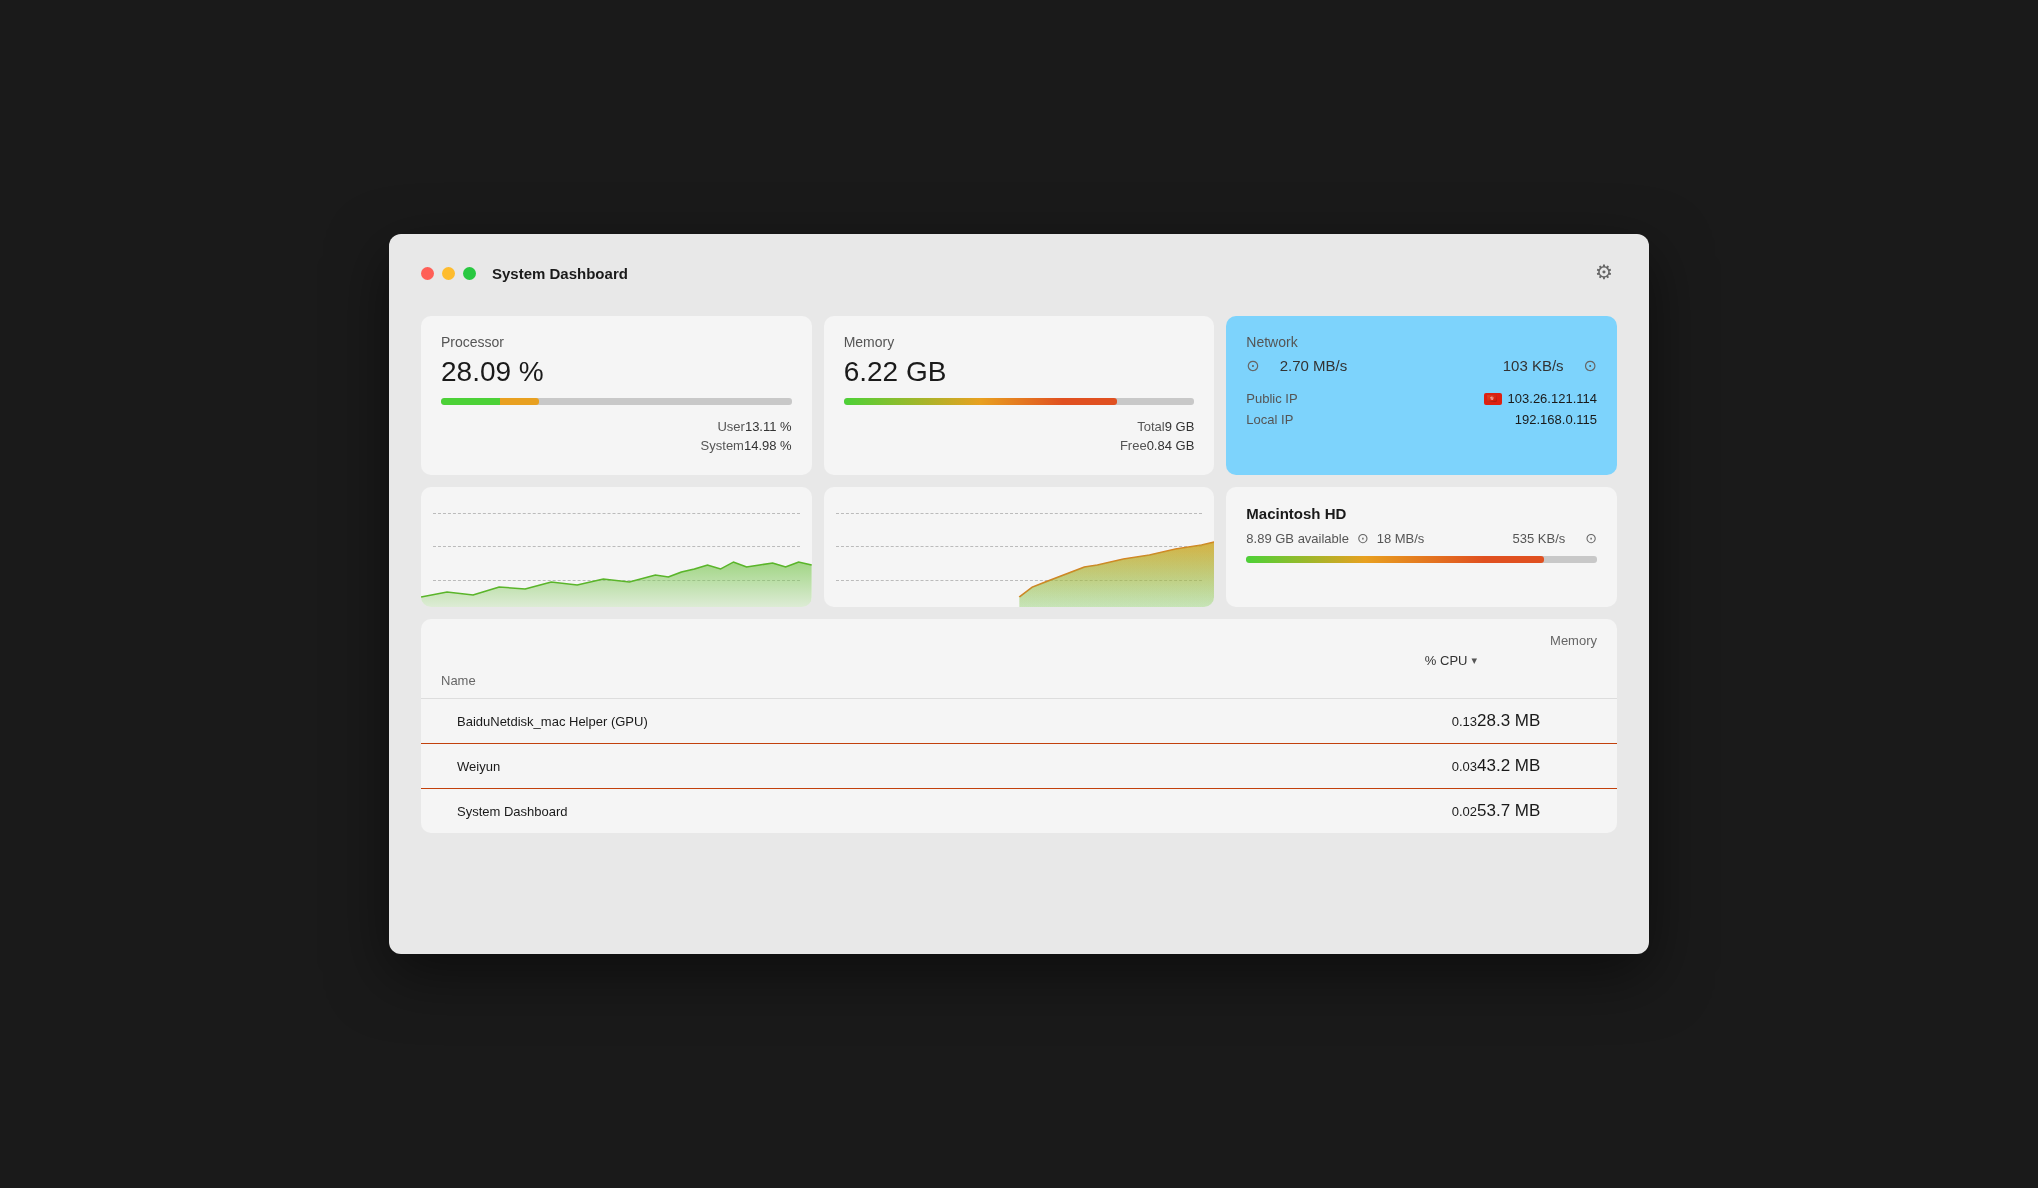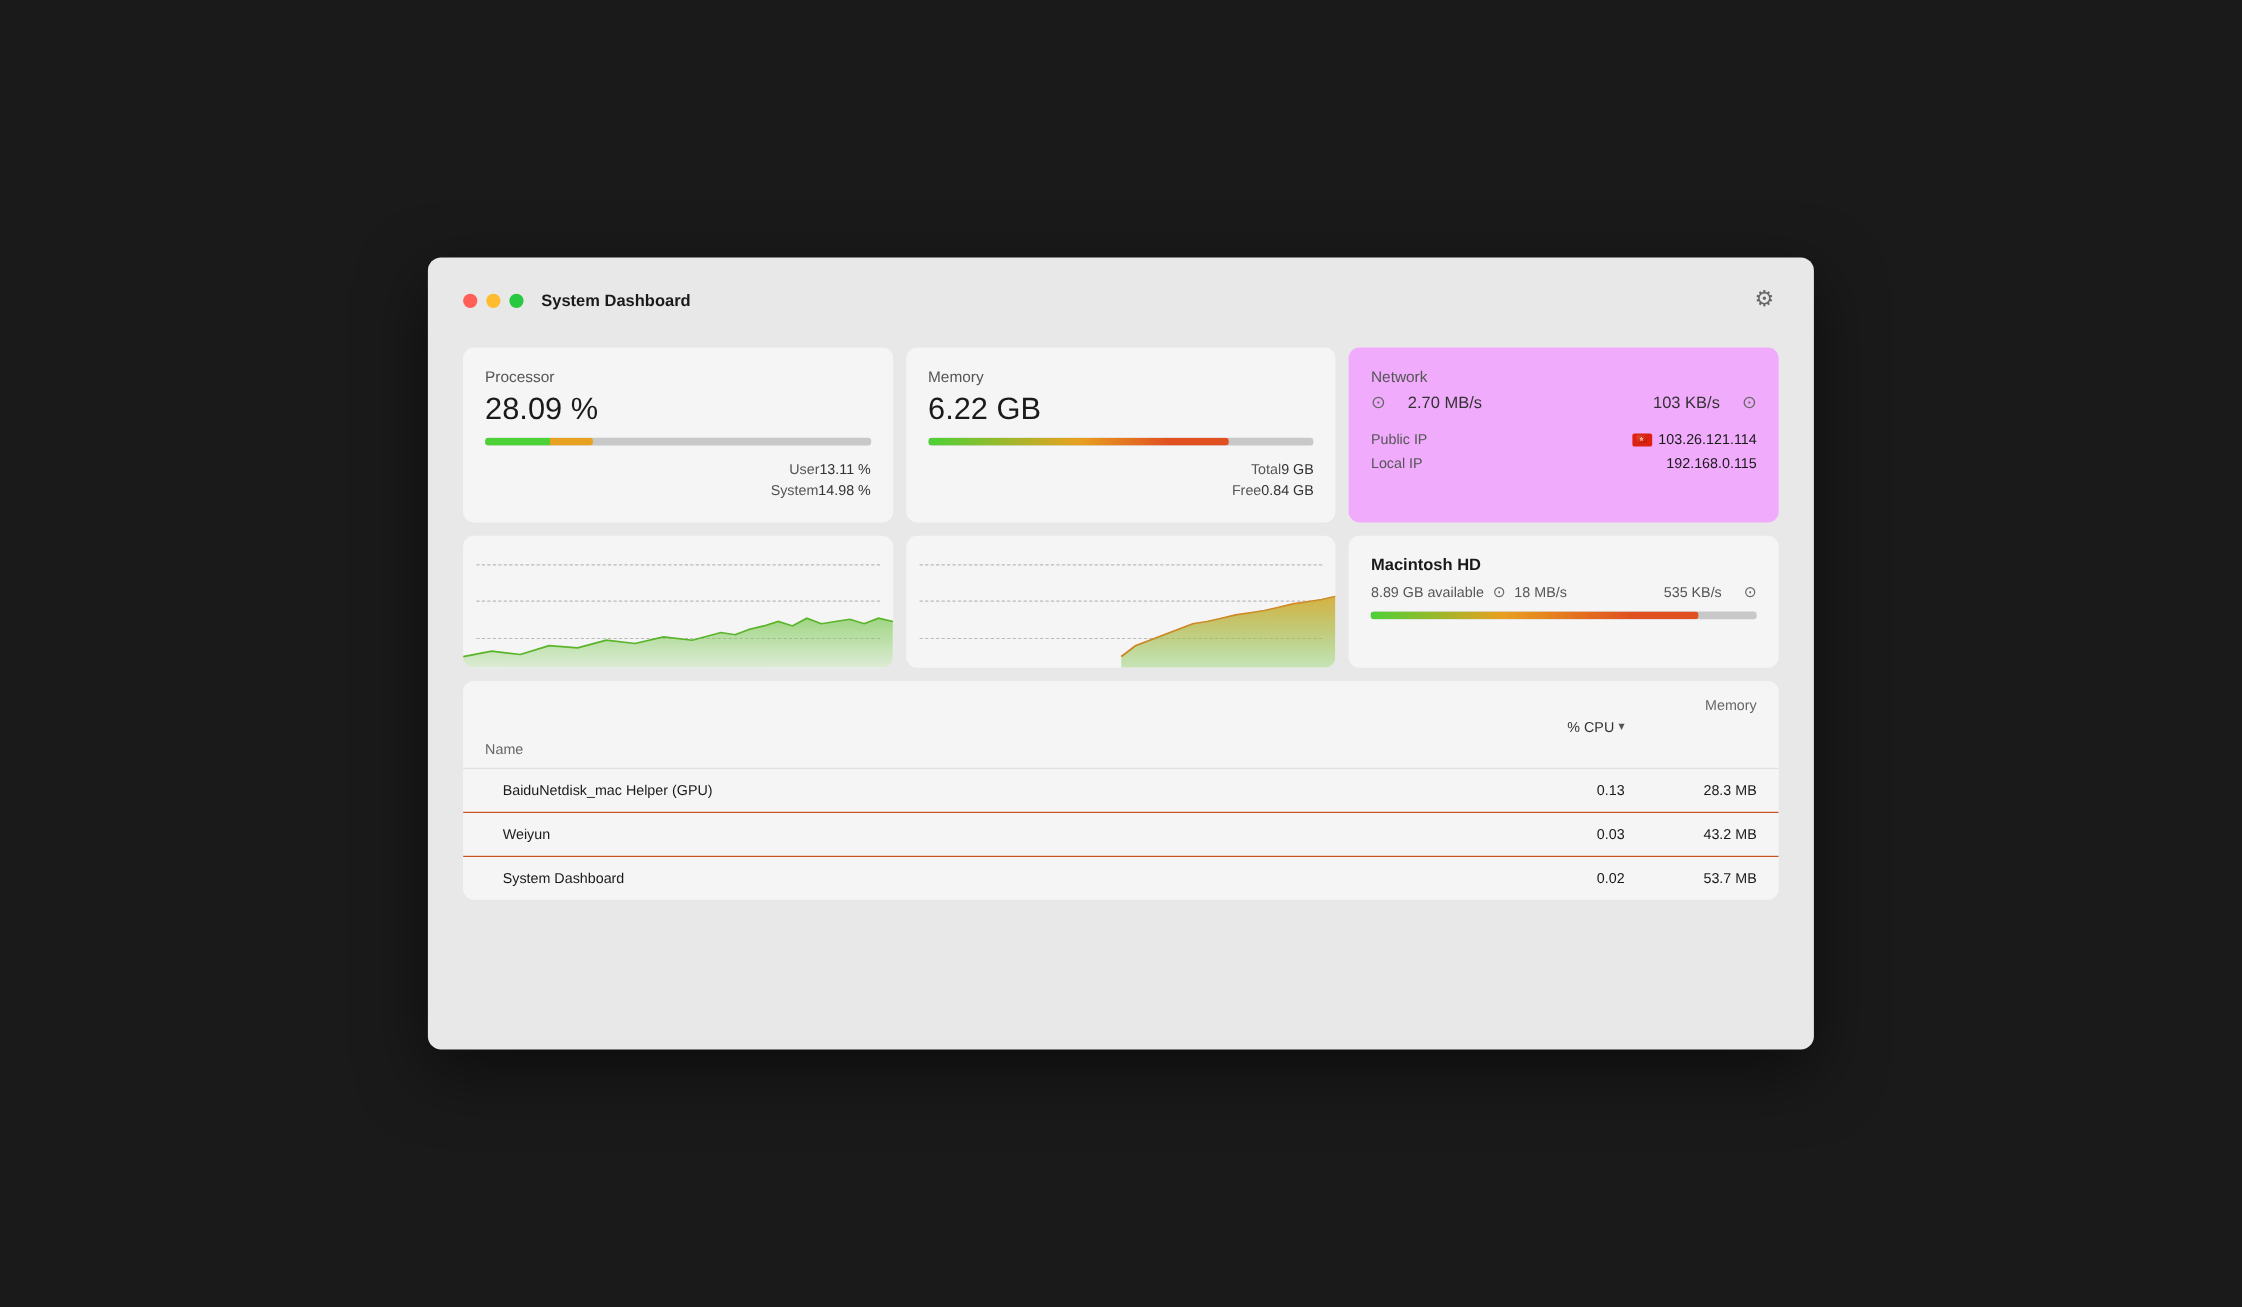--- a/index.html
+++ b/index.html
@@ -106,21 +106,21 @@
       justify-content: flex-end;
       font-size: 13px;
       color: #333;
       margin-bottom: 4px;
     }
     .stat-label { color: #555; }
     .stat-value { color: #333; }
 
     
     .network-card {
-      background: #f0abfc;
+      background: #7dd3fc;
       border-radius: 10px;
       padding: 18px 20px;
     }
     .network-speeds {
       display: flex;
       align-items: center;
       gap: 20px;
       margin-bottom: 16px;
     }
     .speed-icon {
@@ -289,22 +289,21 @@
       padding-left: 16px;
     }
     .row-cpu {
       width: 160px;
       text-align: right;
       font-size: 13px;
       color: #1a1a1a;
     }
     .row-memory {
       width: 120px;
-      text-align: right;
-      font-size: 13px;
+      font-size: 17px;
       color: #1a1a1a;
     }
   </style>
 </head>
 <body>
 
 <div class="window">
 
   <div class="titlebar">
     <div class="traffic-lights">

